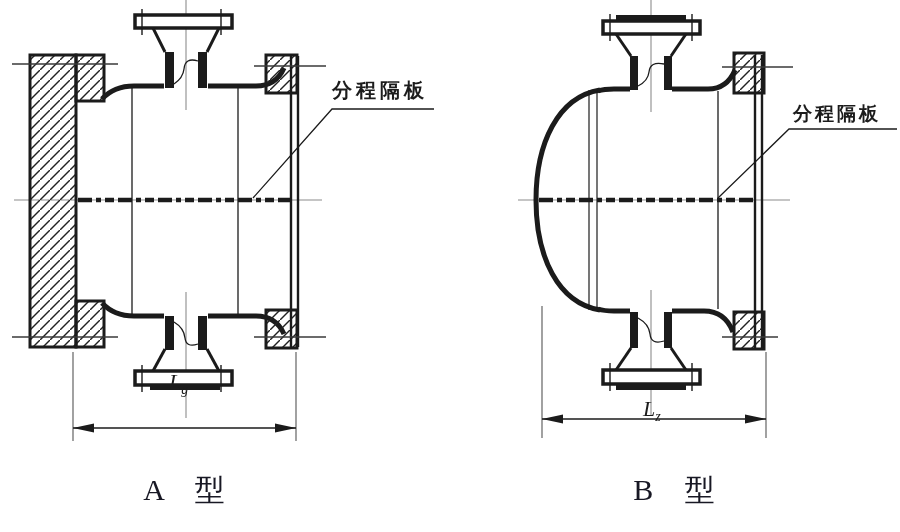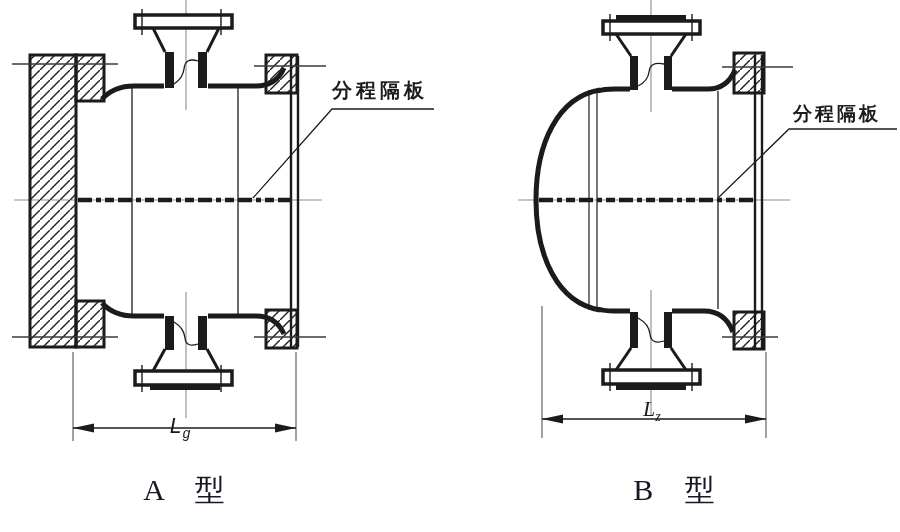--- a/index.html
+++ b/index.html
@@ -166,20 +166,20 @@
       <polygon points="542,419 563,414.6 563,423.4" fill="#1b1b1b" stroke="none"></polygon>
       <polygon points="766,419 745,414.6 745,423.4" fill="#1b1b1b" stroke="none"></polygon>
     </g>
   </g>
 </svg>
 
   <div class="label cjk-label" style="left:332px;top:77px;">分程隔板</div>
 
   <div class="label cjk-label" style="left:793px;top:101px;font-size:19px;letter-spacing:3px;">分程隔板</div>
 
-  <div class="label dim-label" style="left:169px;top:415px;font-family:Liberation Mono, monospace;"><span>L</span><span class="sub">g</span></div>
+  <div class="label dim-label" style="left:169px;top:369px;"><span>L</span><span class="sub">g</span></div>
 
   <div class="label dim-label" style="left:643px;top:389px;margin-top:7px;"><span>L</span><span class="sub">z</span></div>
 
   <div class="label caption" style="left:600px;top:470px;width:160px;">B 型</div>
 
   <div class="label caption" style="left:110px;top:470px;width:160px;">A 型</div>
 </div>
 
 </body></html>

